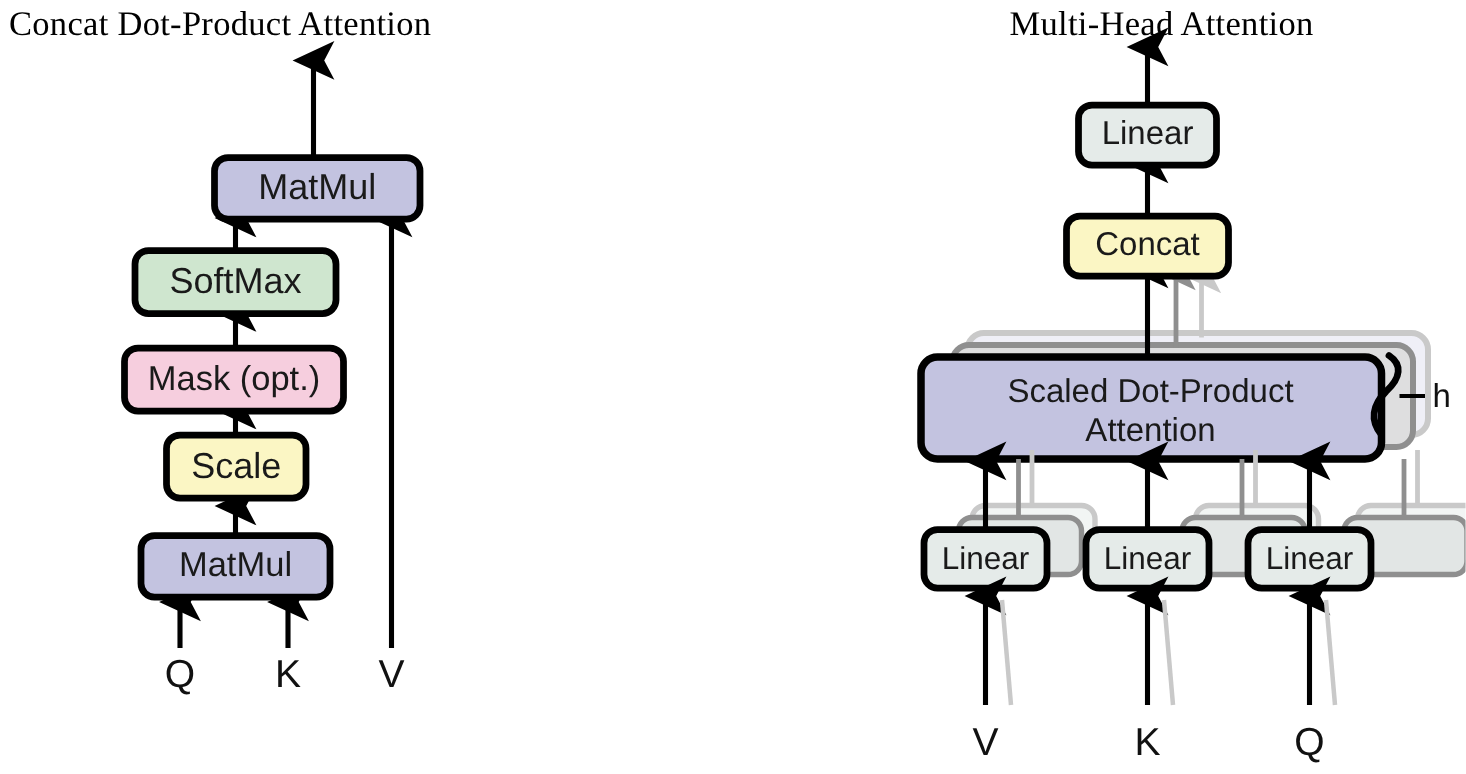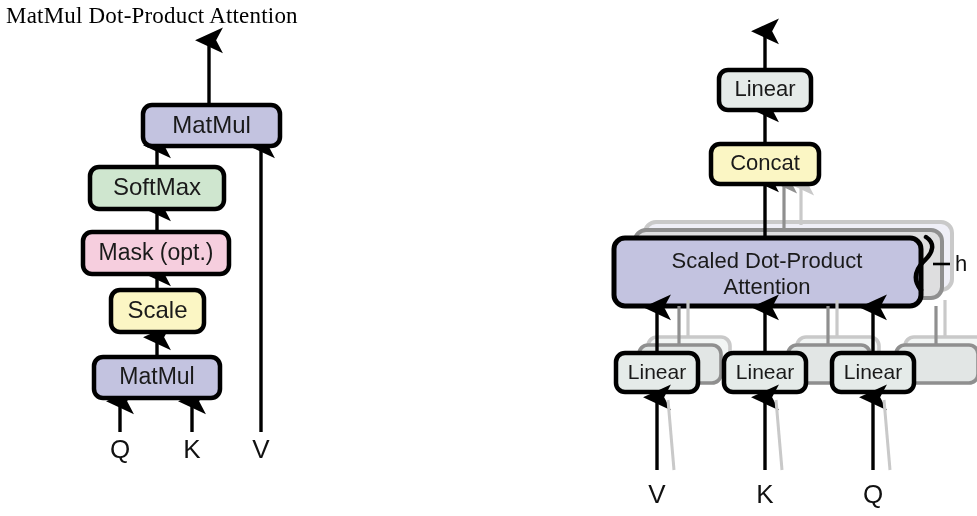--- a/index.html
+++ b/index.html
@@ -53,22 +53,23 @@
     fill: #111111;
     text-anchor: start;
     font-size: 22px;
   }
 </style>
 </head>
 <body>
 
 <div class="figure-root">
 
-  <div class="panel-title" id="title-left">MatMul Dot-Product Attention</div>
-
+  <div class="panel-title" id="title-left">Concat Dot-Product Attention</div>
+
+  <div class="panel-title" id="title-right">Multi-Head Attention</div>
 
   <svg class="diagram" viewBox="0 0 977 516">
     <defs>
       <marker id="arrowBlack" markerWidth="9" markerHeight="9" refX="4.2" refY="4.5" orient="auto" markerUnits="strokeWidth">
         <path d="M0.6,8.6 L4.4,0.4 L8.2,8.6 L4.4,6.6 Z" fill="#000000"></path>
       </marker>
       <marker id="arrowMid" markerWidth="9" markerHeight="9" refX="4.2" refY="4.5" orient="auto" markerUnits="strokeWidth">
         <path d="M0.6,8.6 L4.4,0.4 L8.2,8.6 L4.4,6.6 Z" fill="#8f8f8f"></path>
       </marker>
       <marker id="arrowLight" markerWidth="9" markerHeight="9" refX="4.2" refY="4.5" orient="auto" markerUnits="strokeWidth">

